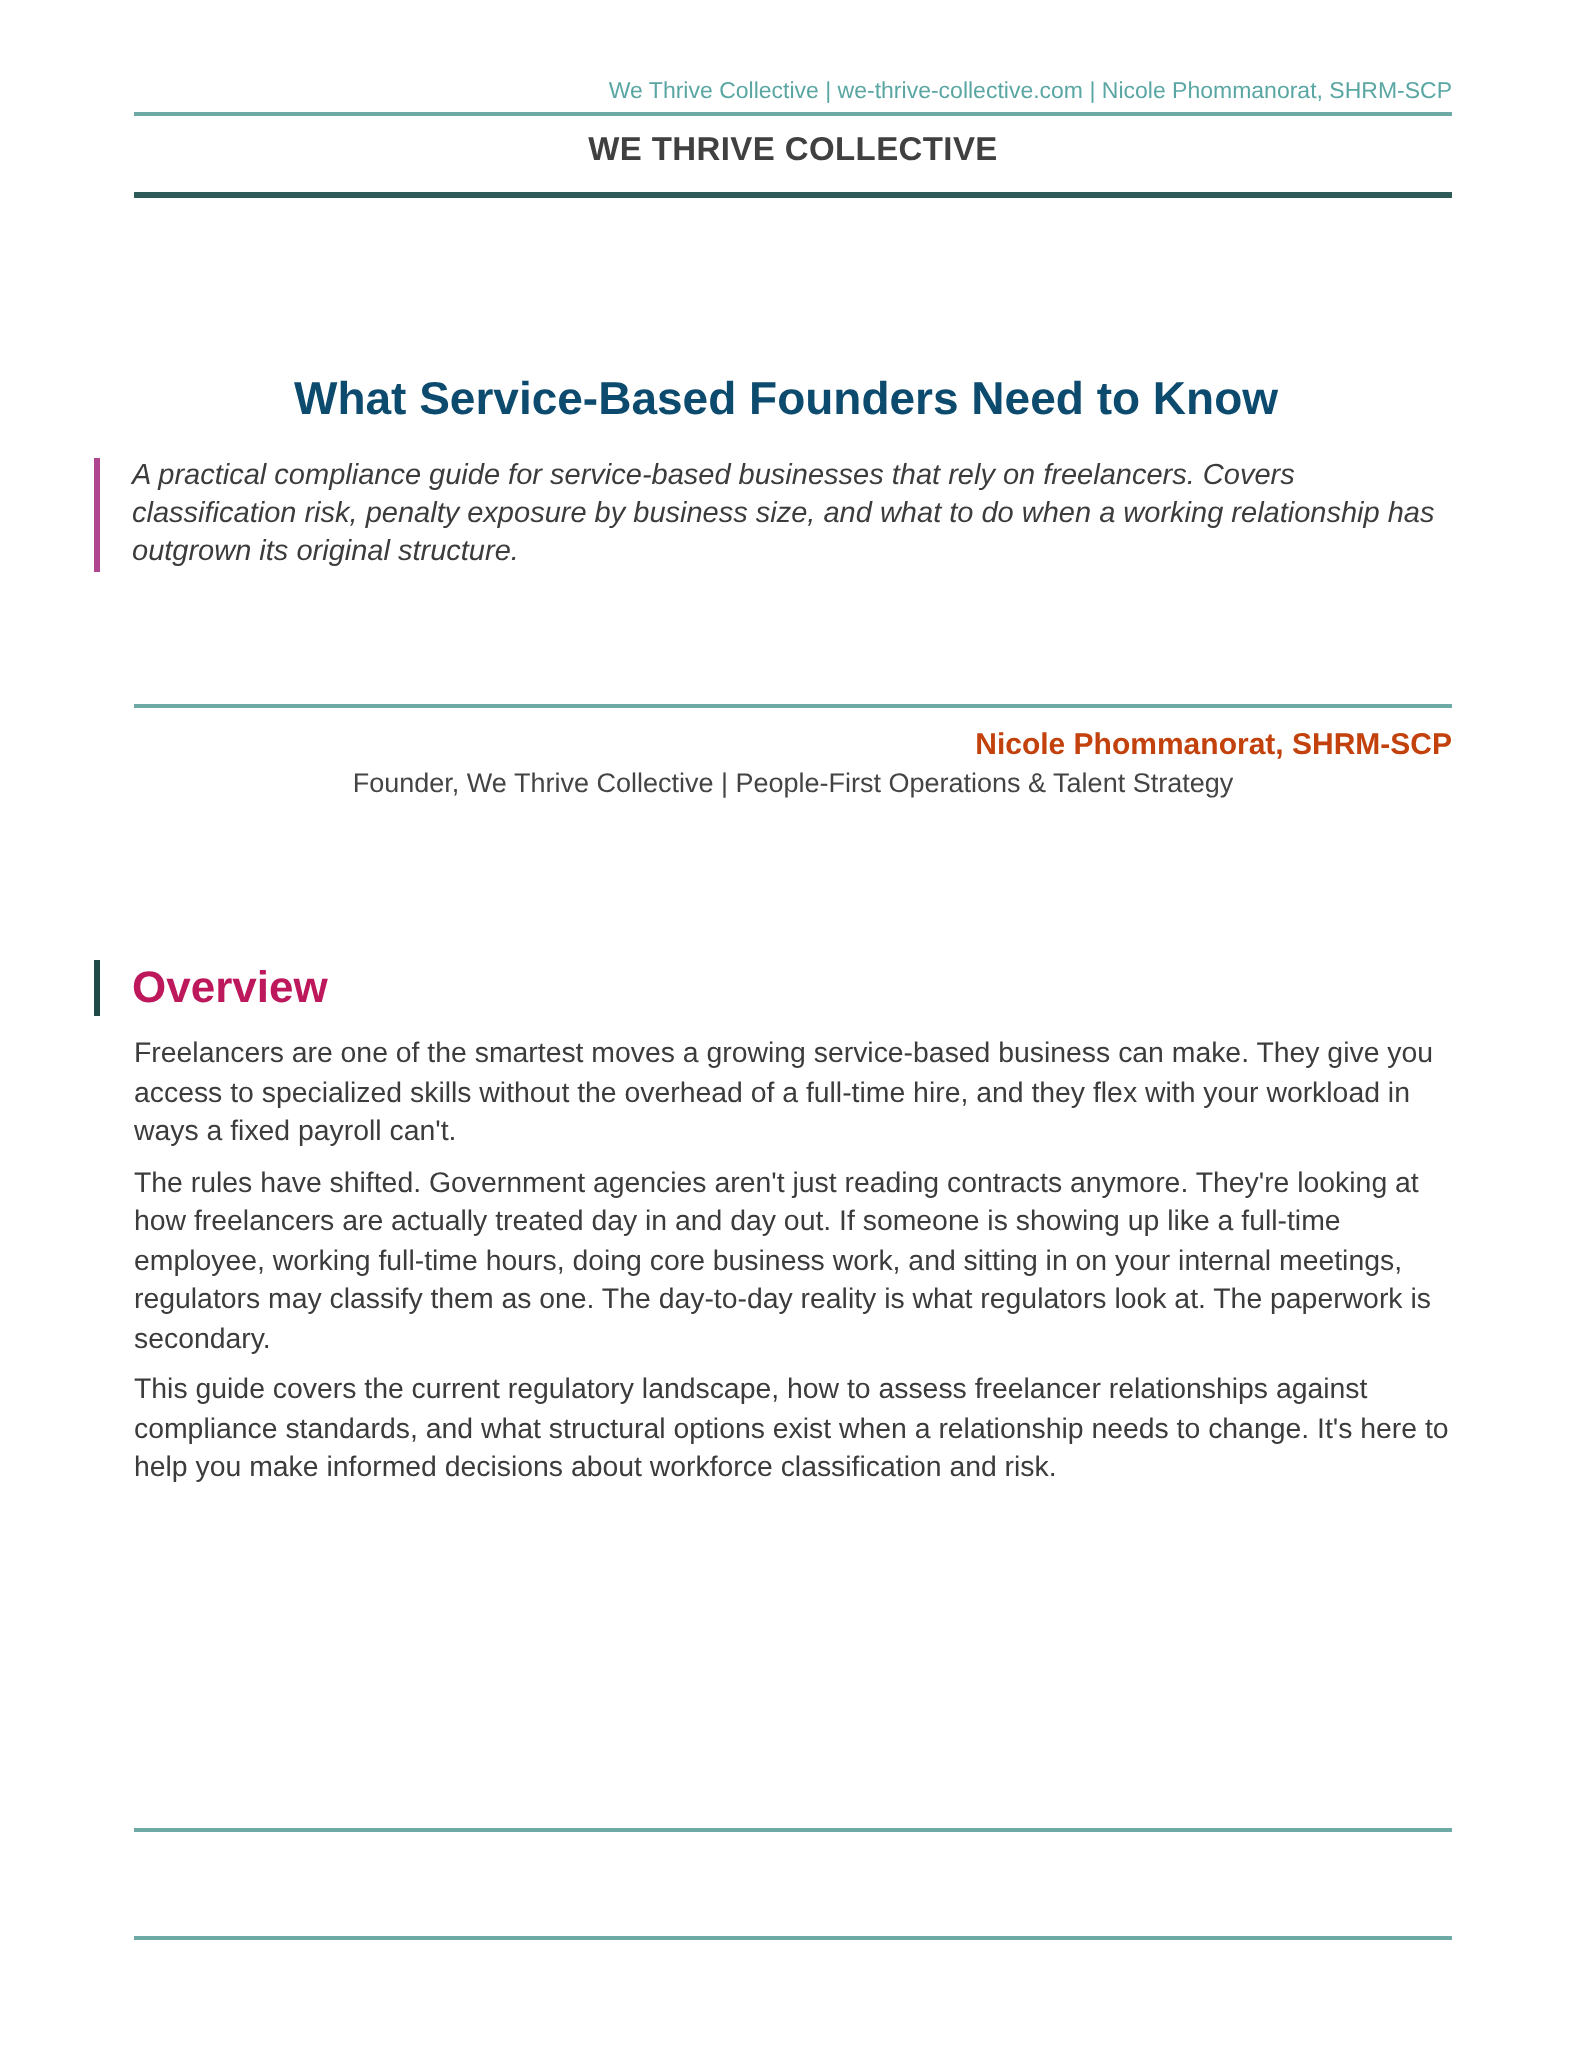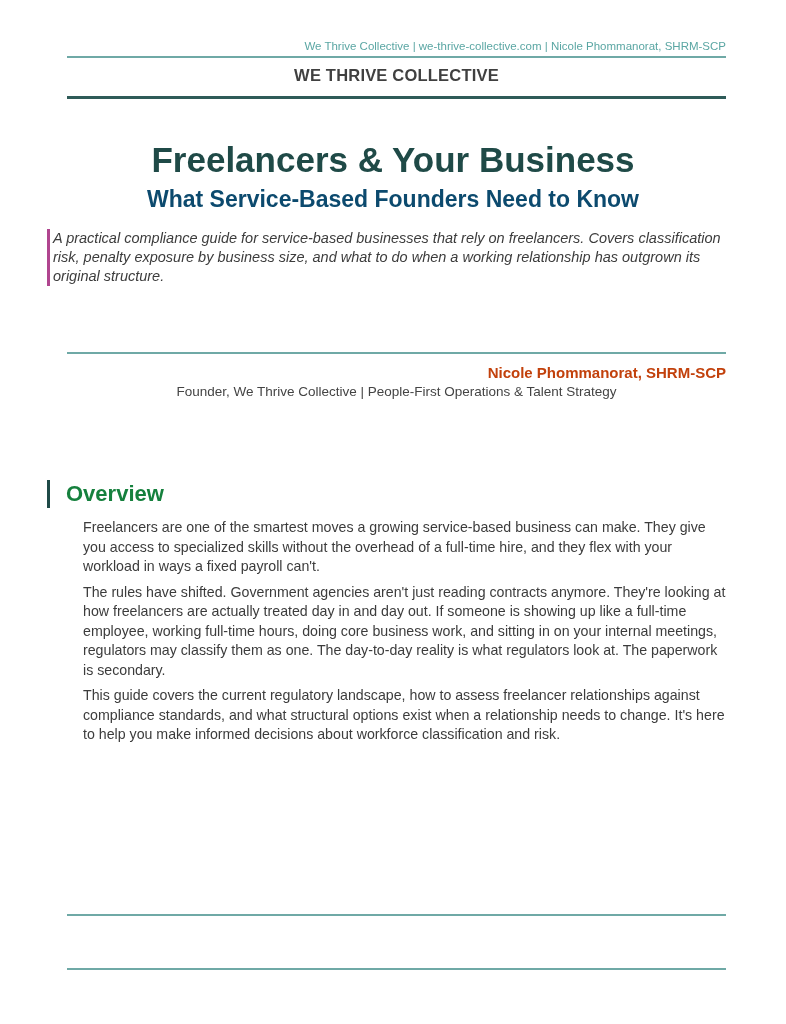--- a/index.html
+++ b/index.html
@@ -24,46 +24,46 @@
     position: absolute; left: 40px; right: 40px; top: 140px;
     text-align: center; font-size: 35px; font-weight: 700; color: #1f4a47;
   }
   .subtitle {
     position: absolute; left: 40px; right: 40px; top: 186px;
     text-align: center; font-size: 23px; font-weight: 700; color: #0c4a6e;
   }
 
   .intro {
     position: absolute; left: 47px; right: 55px; top: 229px;
-    border-left: 3px solid #b0458f; padding-left: 3px;
+    border-left: 3px solid #b0458f; padding-left: 16px;
     font-size: 14.5px; font-style: italic; color: #3c3c3c; line-height: 19px;
   }
 
   .author-name {
     position: absolute; left: 67px; right: 60px; top: 364px;
     text-align: right; font-size: 15px; font-weight: 700; color: #c2410c;
   }
   .author-role {
     position: absolute; left: 67px; right: 60px; top: 384px;
     text-align: center; font-size: 13.5px; color: #444;
   }
   .author-site {
     position: absolute; left: 67px; right: 60px; top: 403px;
     text-align: center; font-size: 13.5px; color: #4aa09b;
   }
 
   .section-head {
     position: absolute; left: 47px; top: 480px;
     border-left: 3px solid #1f4a47; padding-left: 16px;
-    font-size: 22px; font-weight: 700; color: #15803d; line-height: 28px;
+    font-size: 22px; font-weight: 700; color: #be185d; line-height: 28px;
   }
 
   .body {
     position: absolute; left: 67px; right: 55px; top: 518px;
-    font-size: 14.2px; color: #3c3c3c; line-height: 19.5px; margin-left: 16px;
+    font-size: 14.2px; color: #3c3c3c; line-height: 19.5px;
   }
   .body p { margin-bottom: 6px; }
 
   .callout {
     position: absolute; left: 47px; right: 55px; top: 829px;
     border-left: 3px solid #b0458f; padding-left: 17px;
     font-size: 14.2px; font-weight: 700; color: #222; line-height: 19.5px;
   }
 
   .footer-text {
@@ -74,21 +74,20 @@
 </head>
 <body>
 
 <div class="page">
 
   <div class="top-meta">We Thrive Collective  |  we-thrive-collective.com  |  Nicole Phommanorat, SHRM-SCP</div>
   <div class="rule-thin" style="top:56px;"></div>
   <div class="brand">WE THRIVE COLLECTIVE</div>
   <div class="rule-thick" style="top:96px;"></div>
 
-  <h1 class="title">Freelancers &amp; Your Business</h1>
   <h2 class="subtitle">What Service-Based Founders Need to Know</h2>
 
   <div class="intro">A practical compliance guide for service-based businesses that rely on freelancers. Covers classification risk, penalty exposure by business size, and what to do when a working relationship has outgrown its original structure.</div>
 
   <div class="rule-thin" style="top:352px;"></div>
   <div class="author-name">Nicole Phommanorat, SHRM-SCP</div>
   <div class="author-role">Founder, We Thrive Collective  |  People-First Operations &amp; Talent Strategy</div>
 
   <h3 class="section-head">Overview</h3>
 

